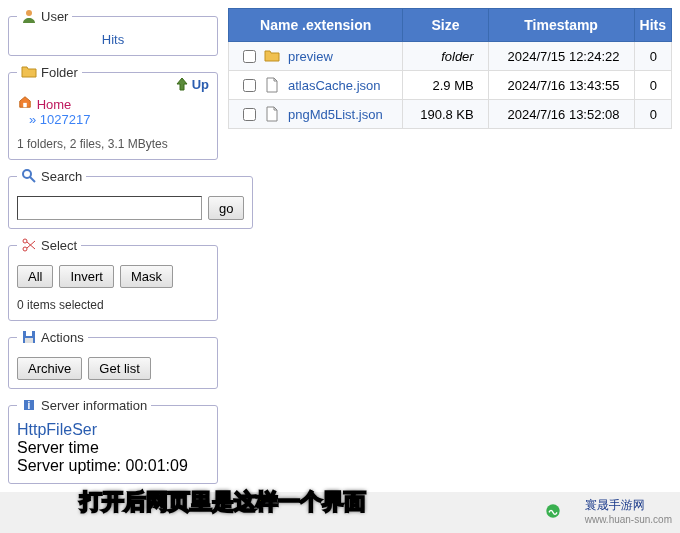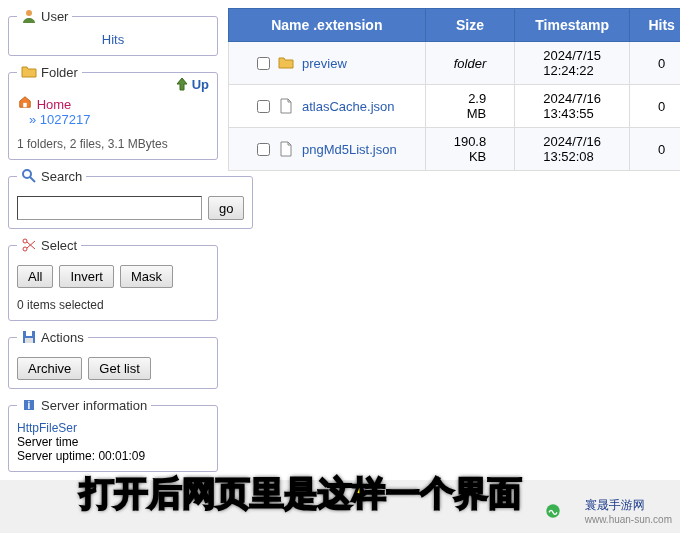--- a/index.html
+++ b/index.html
@@ -105,21 +105,21 @@
   gap: 6px;
   margin-top: 4px;
 }
 .selected-count {
   text-align: left;
   margin-top: 10px;
   font-size: 12px;
   color: #333;
 }
 .server-info {
-  font-size: 12px;
+  font-size: 16px;
 }
 .server-info a {
   color: #2a5db0;
   text-decoration: none;
 }
 .main {
   flex: 1;
 }
 table {
   border-collapse: collapse;
@@ -129,45 +129,45 @@
   background: #4a7ac8;
   color: #fff;
   font-weight: bold;
   padding: 8px 2px;
   border: 1px solid #3a6ab0;
   text-align: center;
   font-size: 14px;
 }
 tbody td {
   border: 1px solid #ddd;
-  padding: 6px 28px;
+  padding: 6px 14px;
   font-size: 13px;
 }
 tbody tr:nth-child(odd) { background: #f7f9fc; }
 tbody tr:nth-child(even) { background: #fff; }
 .name-cell {
   display: flex;
   align-items: center;
   gap: 8px;
 }
 .name-cell a {
   color: #2a5db0;
   text-decoration: none;
 }
 .size-cell, .hits-cell { text-align: right; }
-.ts-cell { text-align: left; }
+.ts-cell { text-align: right; }
 .size-italic { font-style: italic; text-align: right; }
 input[type="checkbox"] {
   cursor: pointer;
 }
 .overlay-text {
   position: absolute;
   bottom: 16px;
   left: 80px;
-  font-size: 34px;
+  font-size: 22px;
   font-weight: bold;
   color: #ffe600;
   -webkit-text-stroke: 2px #000;
   text-shadow: 0 0 4px #000;
 }
 .watermark {
   position: absolute;
   bottom: 8px;
   right: 8px;
   display: flex;

